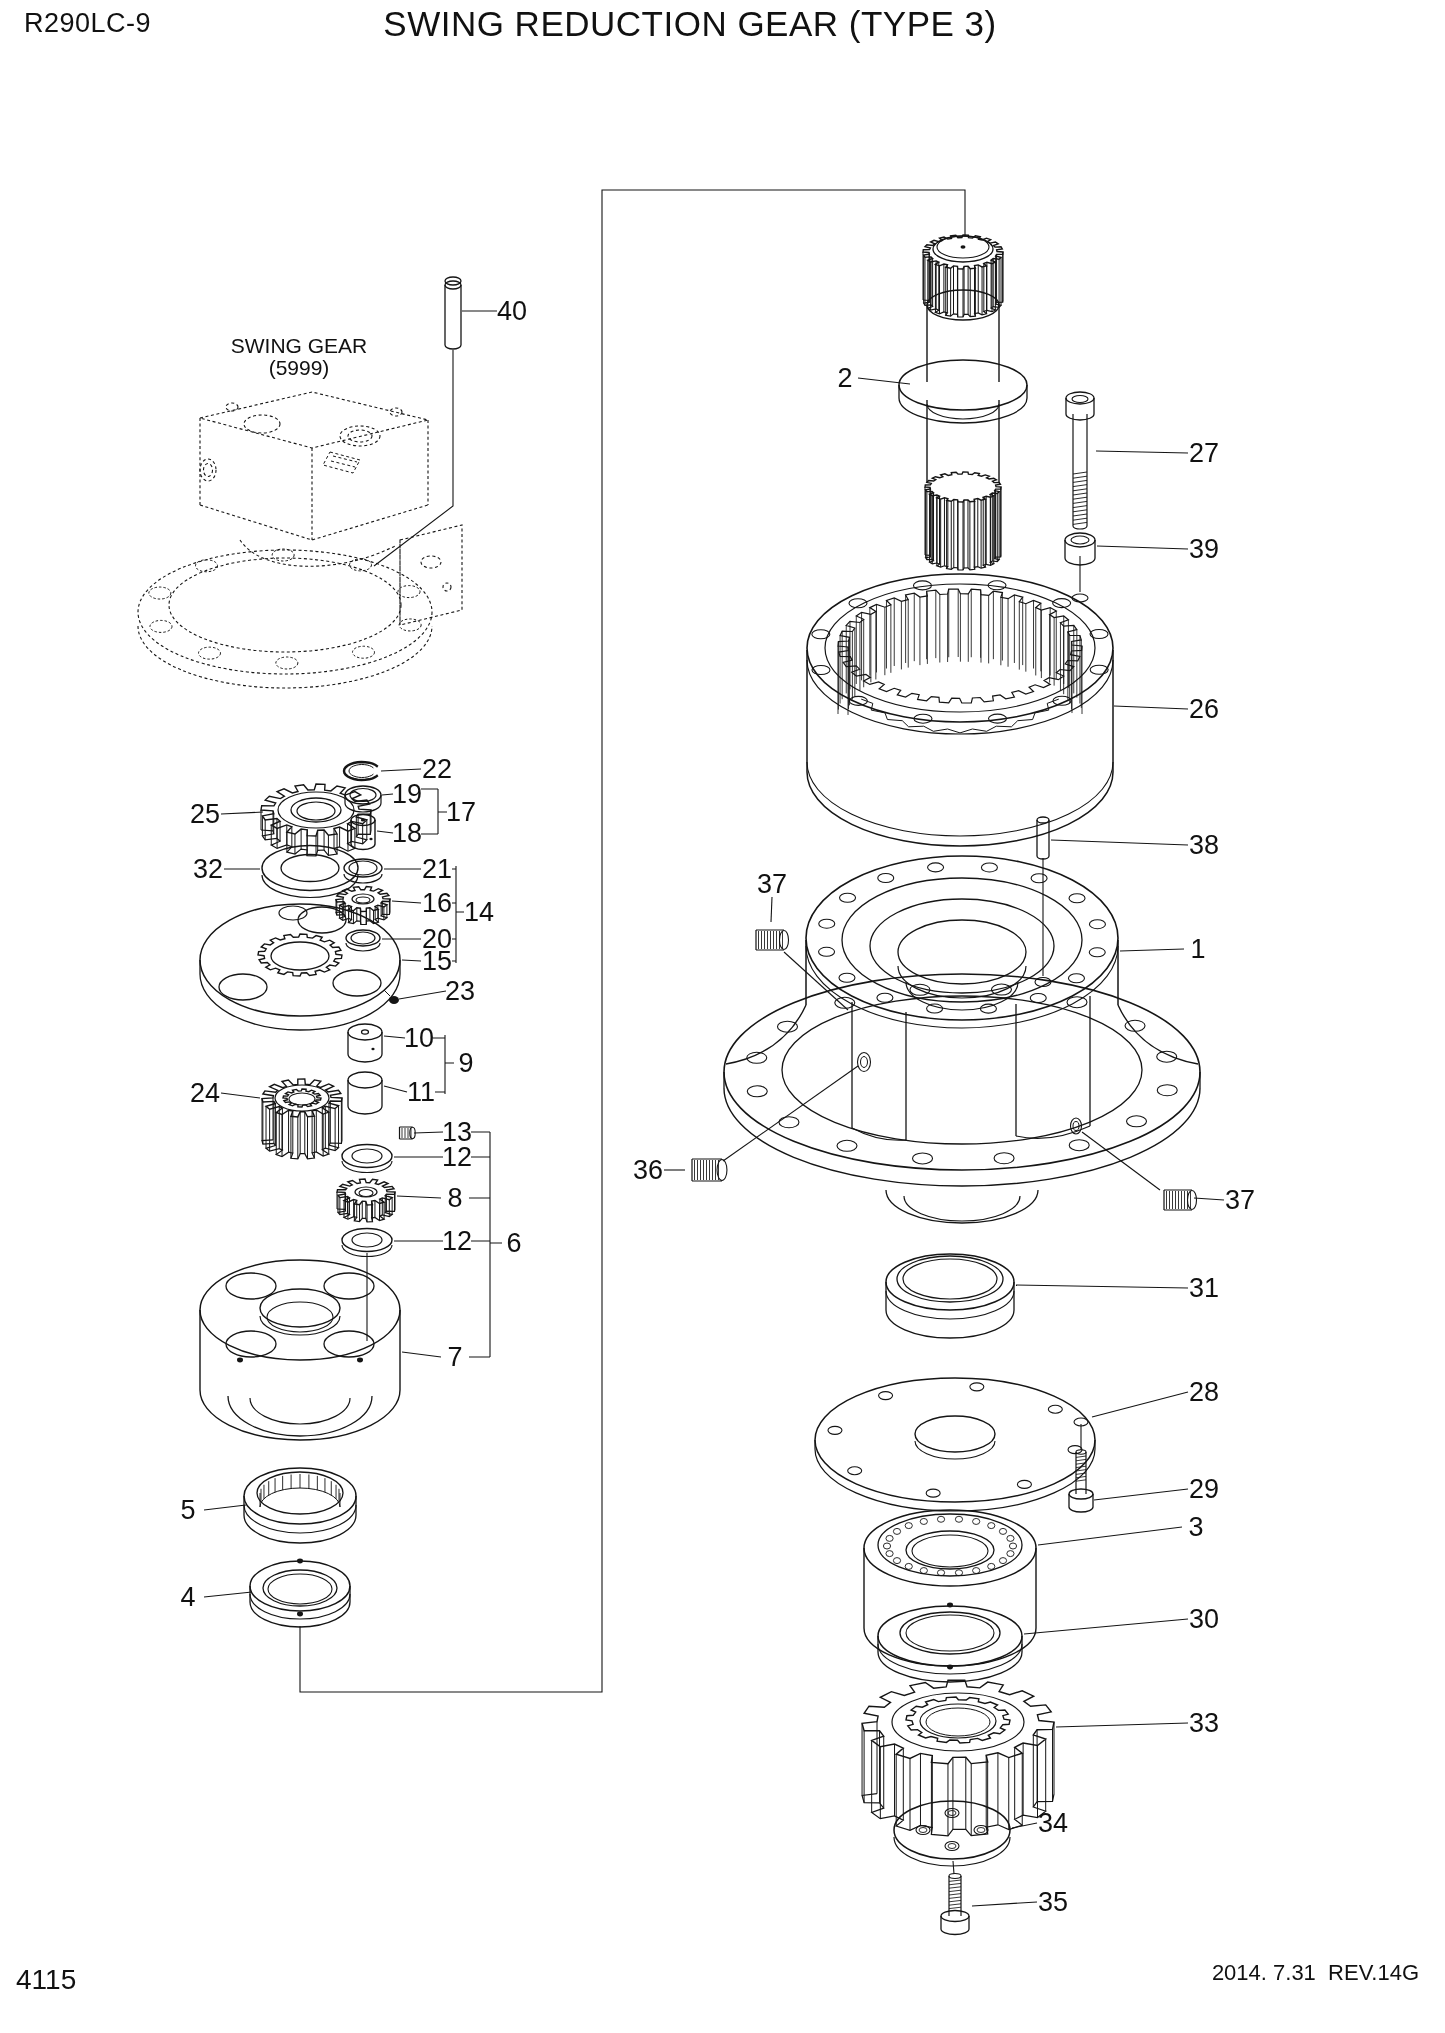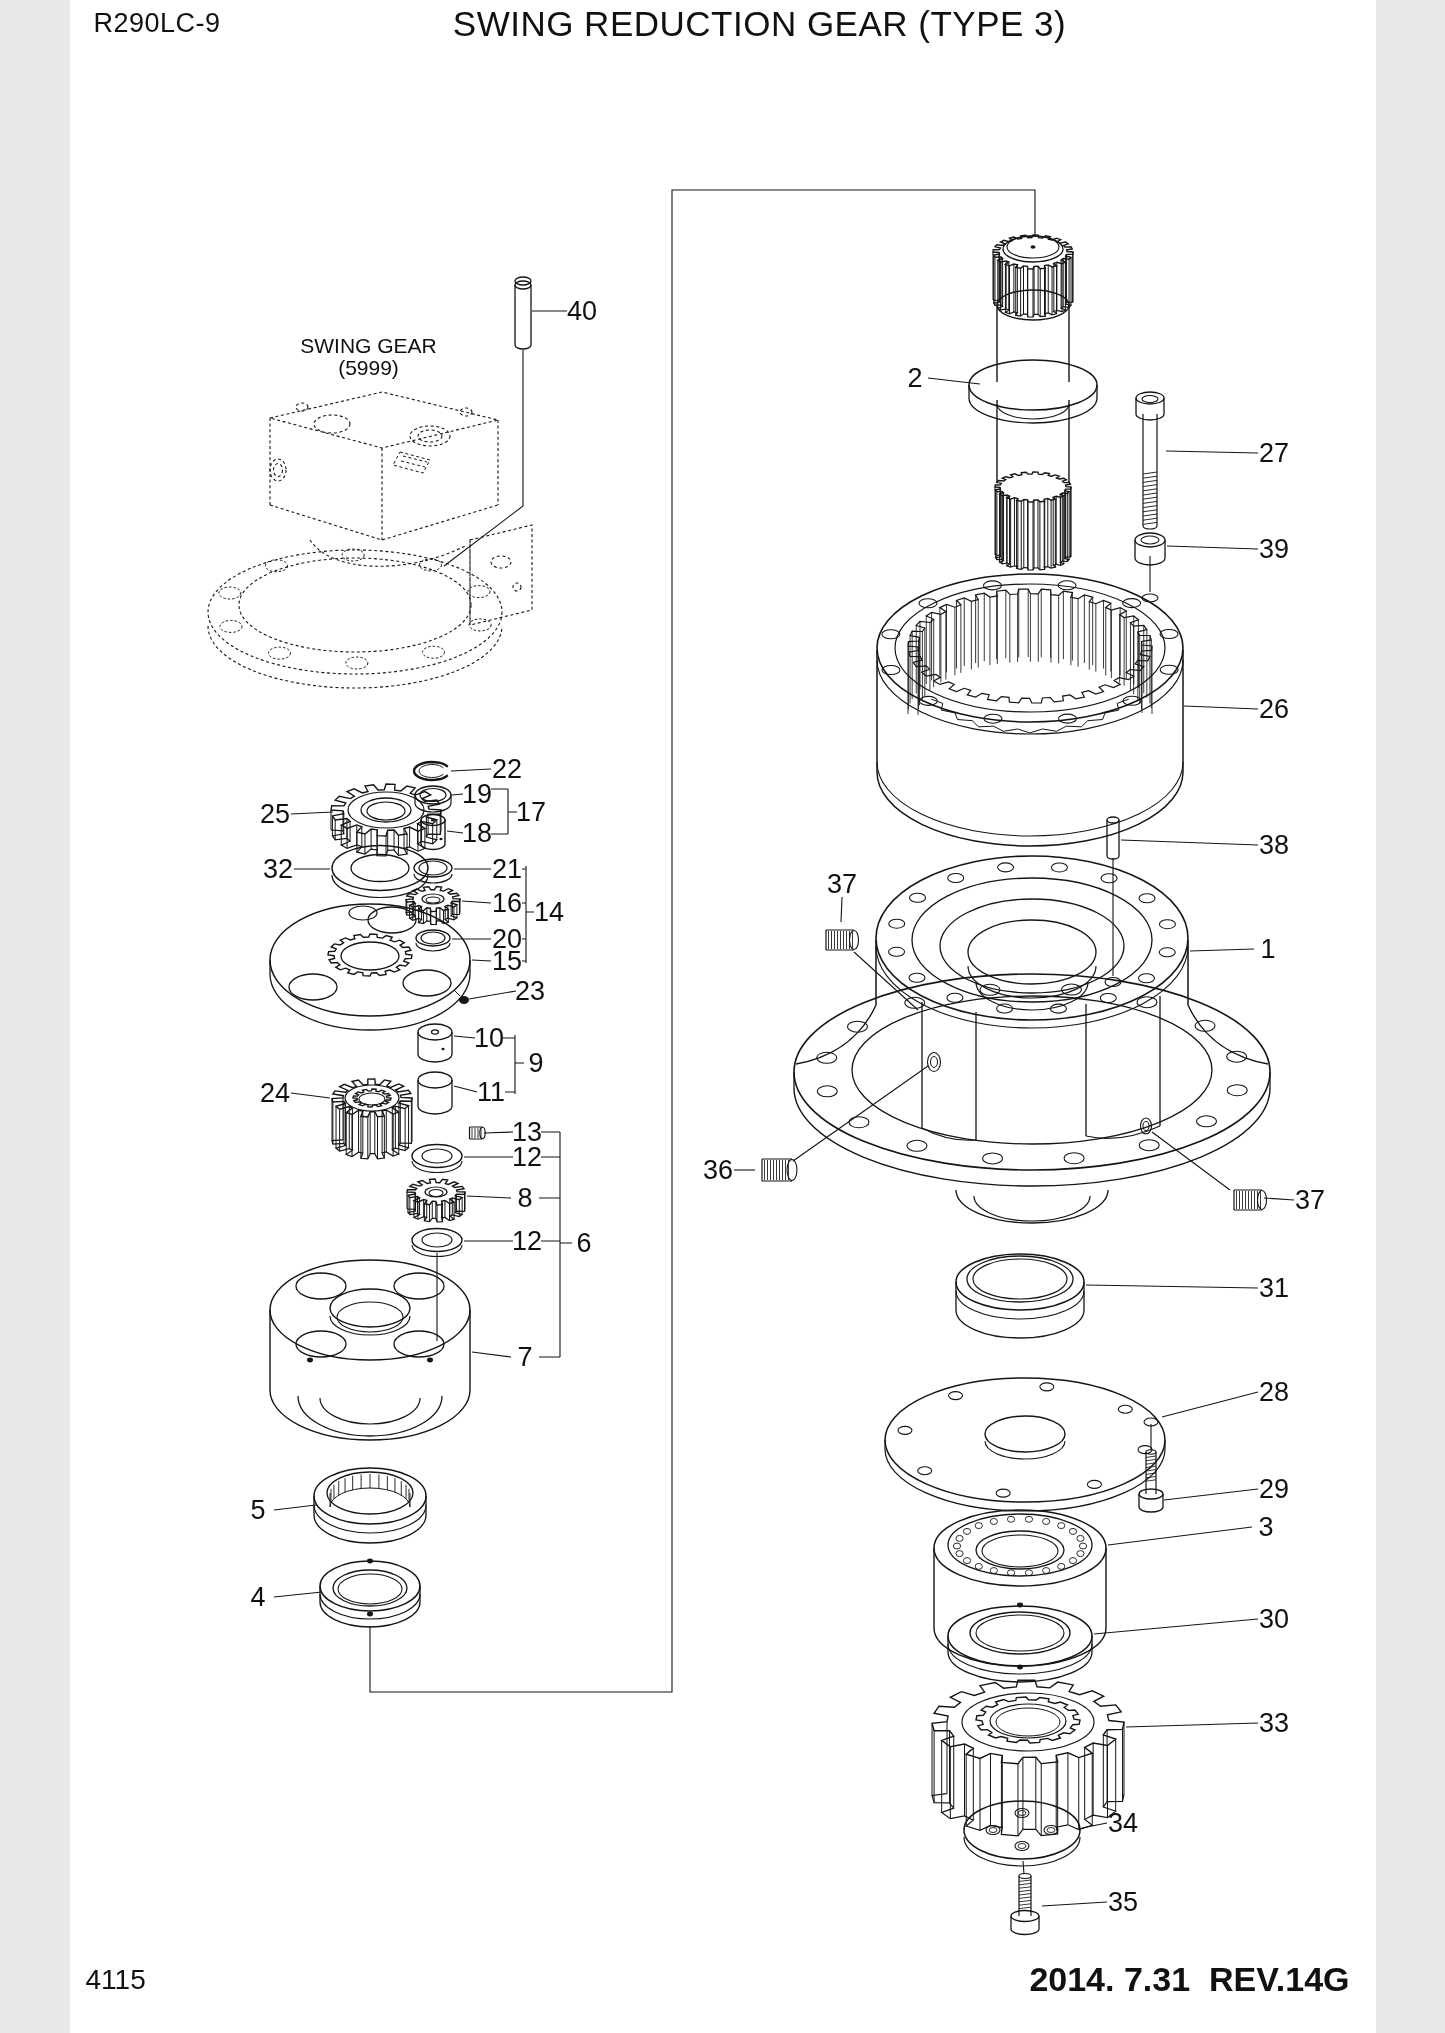--- a/index.html
+++ b/index.html
@@ -1,22 +1,22 @@
 <!DOCTYPE html>
 <html><head>
 <meta charset="utf-8">
 <style>
   html,body{margin:0;padding:0;background:#e8e8e8;}
-  .page{position:relative;width:1306px;height:2033px;background:#ffffff;
+  .page{position:relative;width:1445px;height:2033px;background:#ffffff;
         font-family:"Liberation Sans", sans-serif;color:#111;overflow:hidden;margin:0 auto;}
   .hdr-model{position:absolute;left:24px;top:8px;font-size:27px;letter-spacing:0.5px;}
   .hdr-title{position:absolute;left:340px;top:4px;width:700px;text-align:center;font-size:35px;letter-spacing:0.5px;}
   .motor-label{position:absolute;left:199px;top:335px;width:200px;text-align:center;font-size:21px;line-height:22px;}
   .ftr-page{position:absolute;left:16px;top:1964px;font-size:28px;}
-  .ftr-rev{position:absolute;right:26px;top:1960px;font-size:34px;white-space:pre;font-weight:bold;}
+  .ftr-rev{position:absolute;right:26px;top:1960px;font-size:22px;white-space:pre;}
   svg#diagram{position:absolute;left:0;top:0;}
   svg text{font-family:"Liberation Sans", sans-serif;font-size:27px;fill:#111;}
 </style>
 </head>
 <body>
 
 <div class="page">
   <div class="hdr-model">R290LC-9</div>
   <div class="hdr-title">SWING REDUCTION GEAR (TYPE 3)</div>
   <div class="motor-label">

